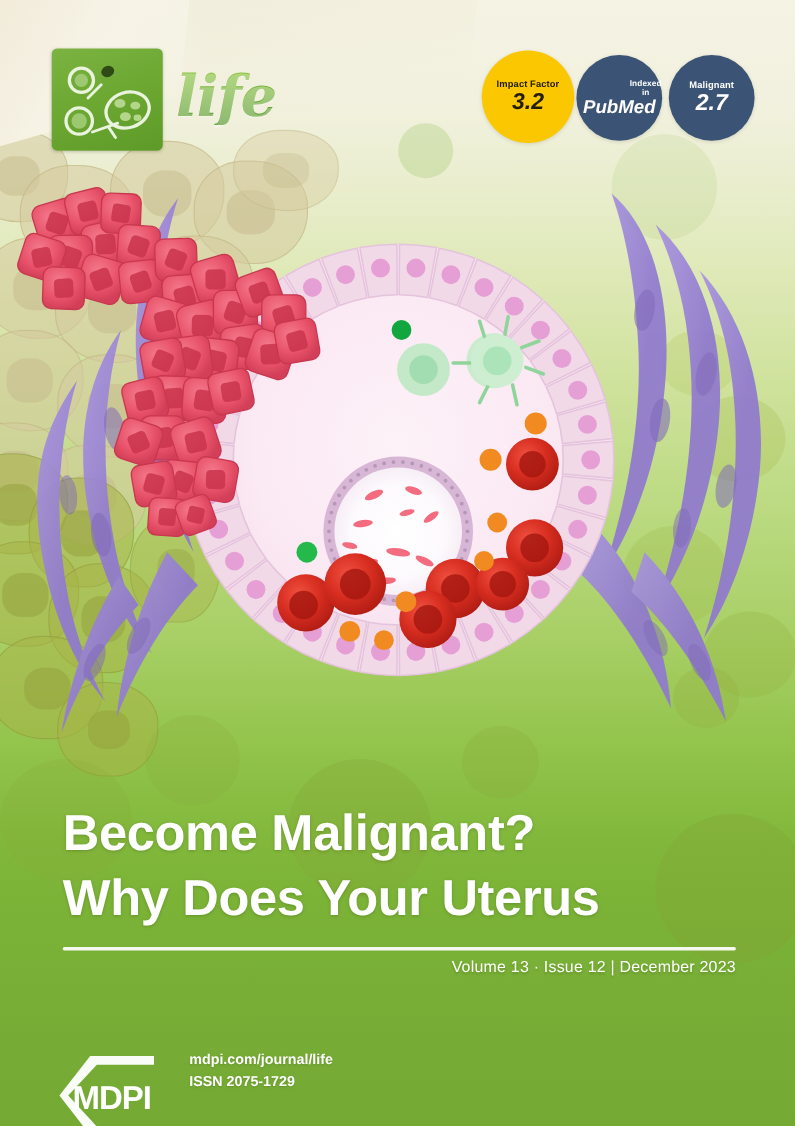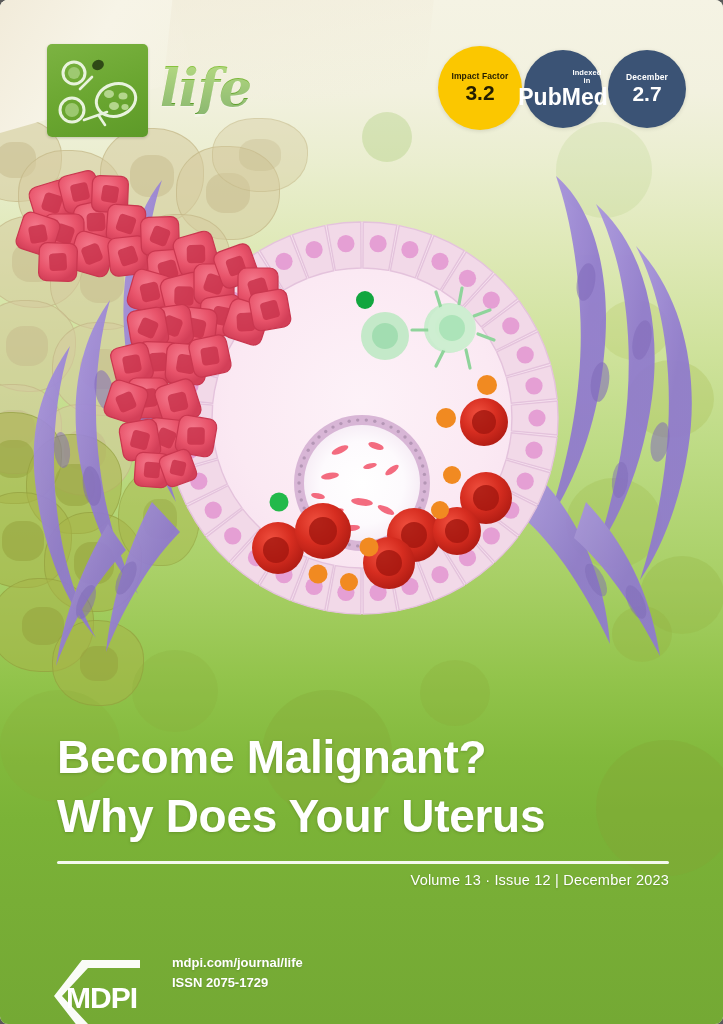--- a/index.html
+++ b/index.html
@@ -5,21 +5,20 @@
 <style>
   html,body{margin:0;padding:0;background:#5a5a5a;}
   *{box-sizing:border-box;}
 
   #cover{
     position:relative;
     width:723px;height:1024px;
     overflow:hidden;
     font-family:"Liberation Sans", sans-serif;
     background:#f5f3e4;
-    border-radius:8px;
   }
 
   
   .bg-base{position:absolute;inset:0;
     background:
       linear-gradient(180deg,
         #f5f3e4 0%,
         #f2f1df 9%,
         #eaeecf 16%,
         #dfe9b8 24%,
@@ -56,26 +55,26 @@
   .wordmark{position:absolute;left:160px;top:62px;font-family:"DejaVu Serif",serif;
     font-style:italic;font-weight:700;font-size:52px;line-height:1;
     background:linear-gradient(180deg,#8dc63f 0%,#4f9325 100%);
     -webkit-background-clip:text;background-clip:text;color:transparent;
     text-shadow:0 1px 0 rgba(255,255,255,.35);letter-spacing:-1px;}
 
   .badge{position:absolute;border-radius:50%;display:flex;flex-direction:column;
     align-items:center;justify-content:center;text-align:center;
     box-shadow:0 1px 4px rgba(0,0,0,.12);}
   .badge .b-top{font-size:8.5px;font-weight:700;line-height:1.08;letter-spacing:.1px;}
-  .badge .b-val{font-size:21px;font-weight:700;line-height:1.02;margin-top:1px;}
+  .badge .b-val{font-size:21px;font-weight:700;line-height:1.02;margin-top:1px;font-style:italic;}
   .badge.if{left:438px;top:46px;width:84px;height:84px;background:#fbc700;color:#241e00;}
   .badge.pm{left:524px;top:50px;width:78px;height:78px;background:#3b5375;color:#fff;}
   .badge.cs{left:608px;top:50px;width:78px;height:78px;background:#3b5375;color:#fff;}
   .badge.pm .b-top{font-size:7.5px;padding-left:48px;}
-  .badge.pm .b-val{font-size:23px;text-align:right;}
+  .badge.pm .b-val{font-size:17px;text-align:right;}
 
   
   #illus{position:absolute;left:0;top:150px;width:723px;height:540px;}
 
   
   .title{position:absolute;left:57px;top:728px;width:620px;
     color:#fff;font-weight:700;font-size:46px;line-height:1.28;
     letter-spacing:-.3px;text-shadow:0 1px 3px rgba(60,90,20,.35);}
   .title .ln{display:block;}
   .rule{position:absolute;left:57px;top:861px;width:612px;height:3px;
@@ -672,21 +671,21 @@
 
   <div class="badge if">
     <span class="b-top">Impact Factor</span>
     <span class="b-val">3.2</span>
   </div>
   <div class="badge pm">
     <span class="b-top">Indexed in</span>
     <span class="b-val">PubMed</span>
   </div>
   <div class="badge cs">
-    <span class="b-top">December</span>
+    <span class="b-top">Malignant</span>
     <span class="b-val">2.7</span>
   </div>
 
   <div class="title">
     <span class="ln">Become Malignant?</span>
     <span class="ln">Why Does Your Uterus</span>
   </div>
 
   <div class="rule"></div>
   <div class="volline">Volume 13 · Issue 12 | December 2023</div>

